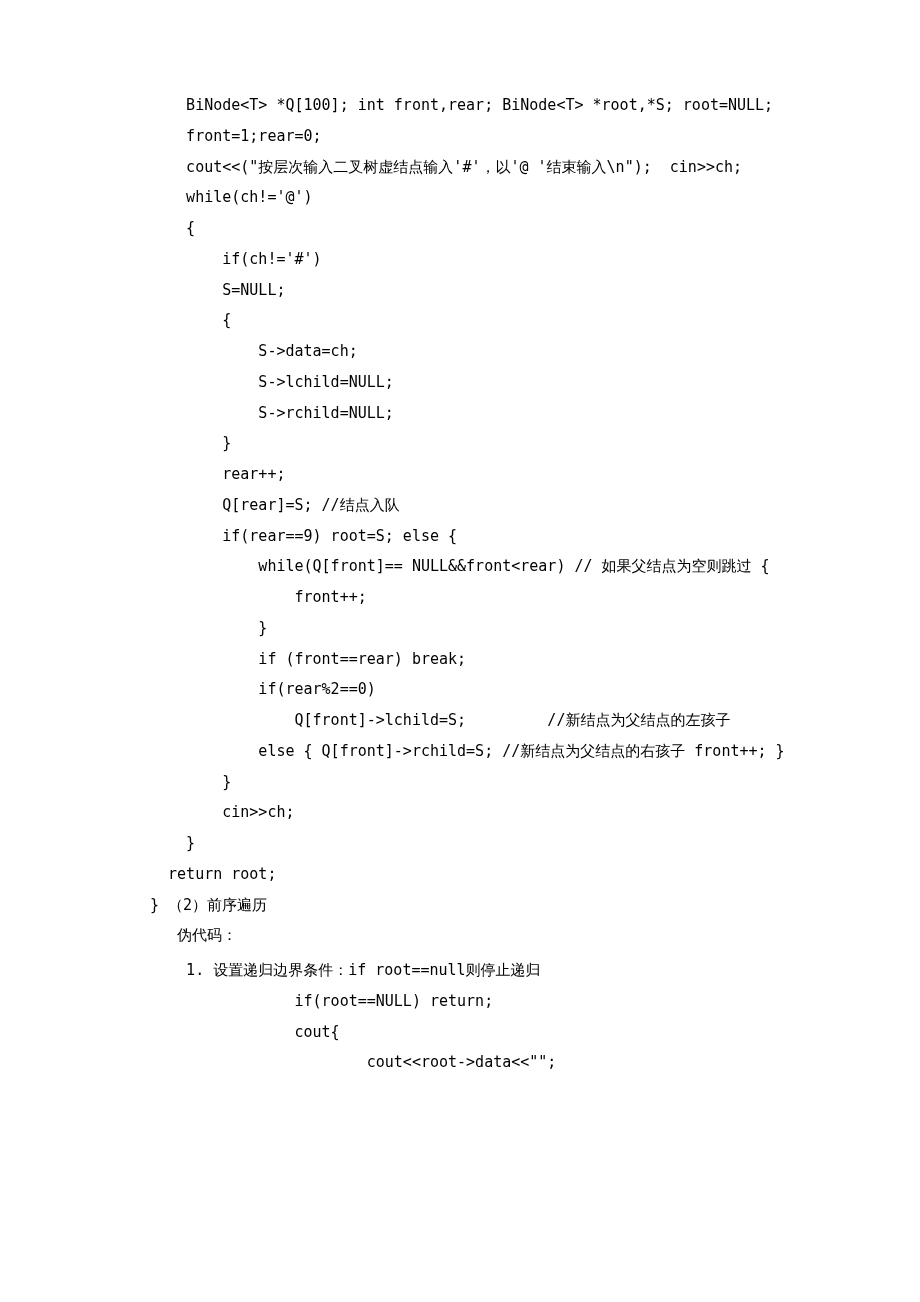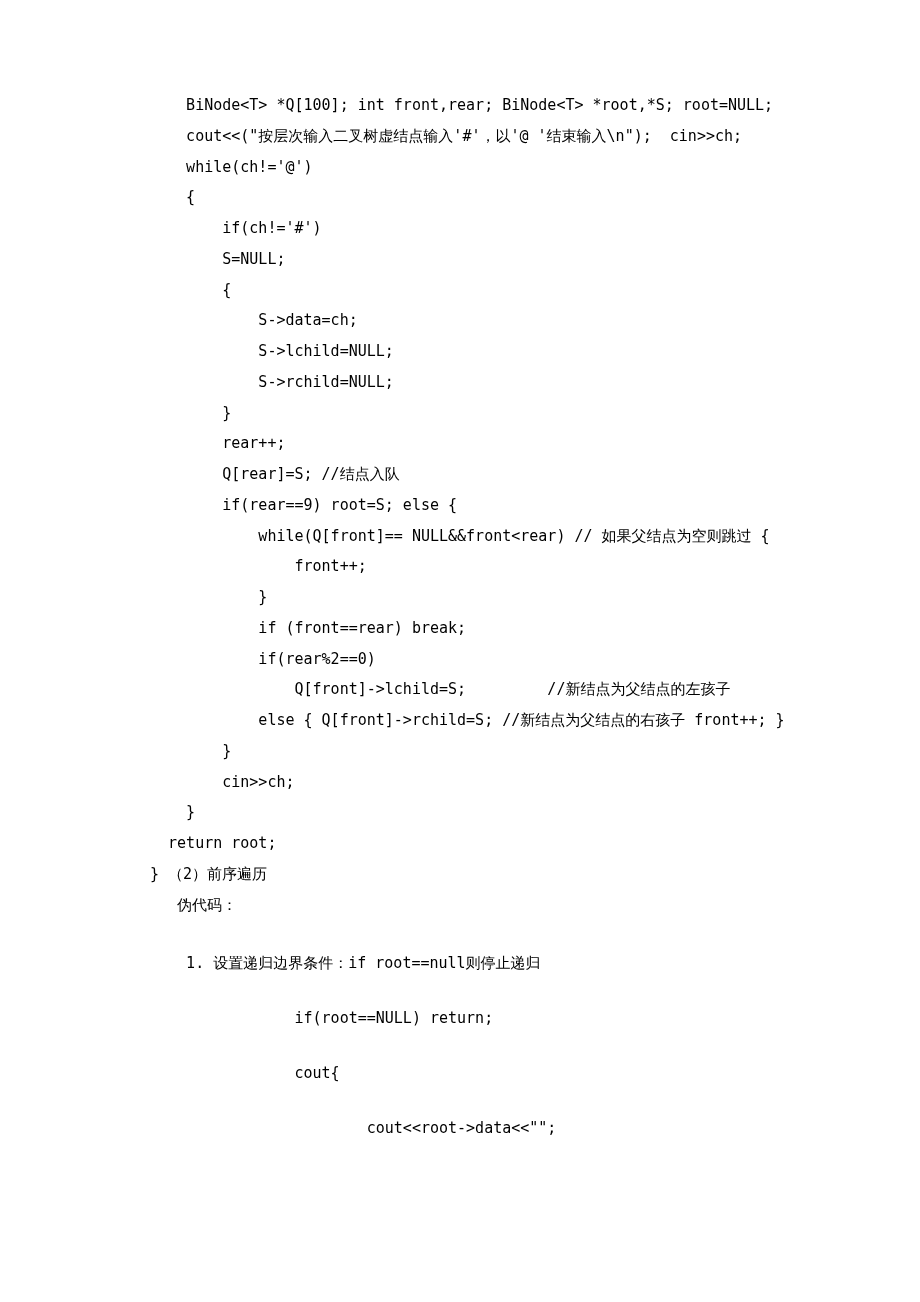--- a/index.html
+++ b/index.html
@@ -17,31 +17,31 @@
     font-size: 15px;
     color: #000000;
     line-height: 2.05;
   }
   .line {
     white-space: pre;
     margin: 0;
     padding-left: 150px;
   }
   .spaced {
-    margin-top: 28px;
+    margin-top: 4px;
   }
   .spaced-lg {
-    margin-top: 24px;
   }
 </style>
 </head>
 <body>
 
 <div class="page">
   <p class="line">    BiNode&lt;T&gt; *Q[100]; int front,rear; BiNode&lt;T&gt; *root,*S; root=NULL;</p>
+  <p class="line">    front=1;rear=0;</p>
   <p class="line">    cout&lt;&lt;("按层次输入二叉树虚结点输入'#'，以'@ '结束输入\n");  cin&gt;&gt;ch;</p>
   <p class="line">    while(ch!='@')</p>
   <p class="line">    {</p>
   <p class="line">        if(ch!='#')</p>
   <p class="line">        S=NULL;</p>
   <p class="line">        {</p>
   <p class="line">            S-&gt;data=ch;</p>
   <p class="line">            S-&gt;lchild=NULL;</p>
   <p class="line">            S-&gt;rchild=NULL;</p>
   <p class="line">        }</p>

